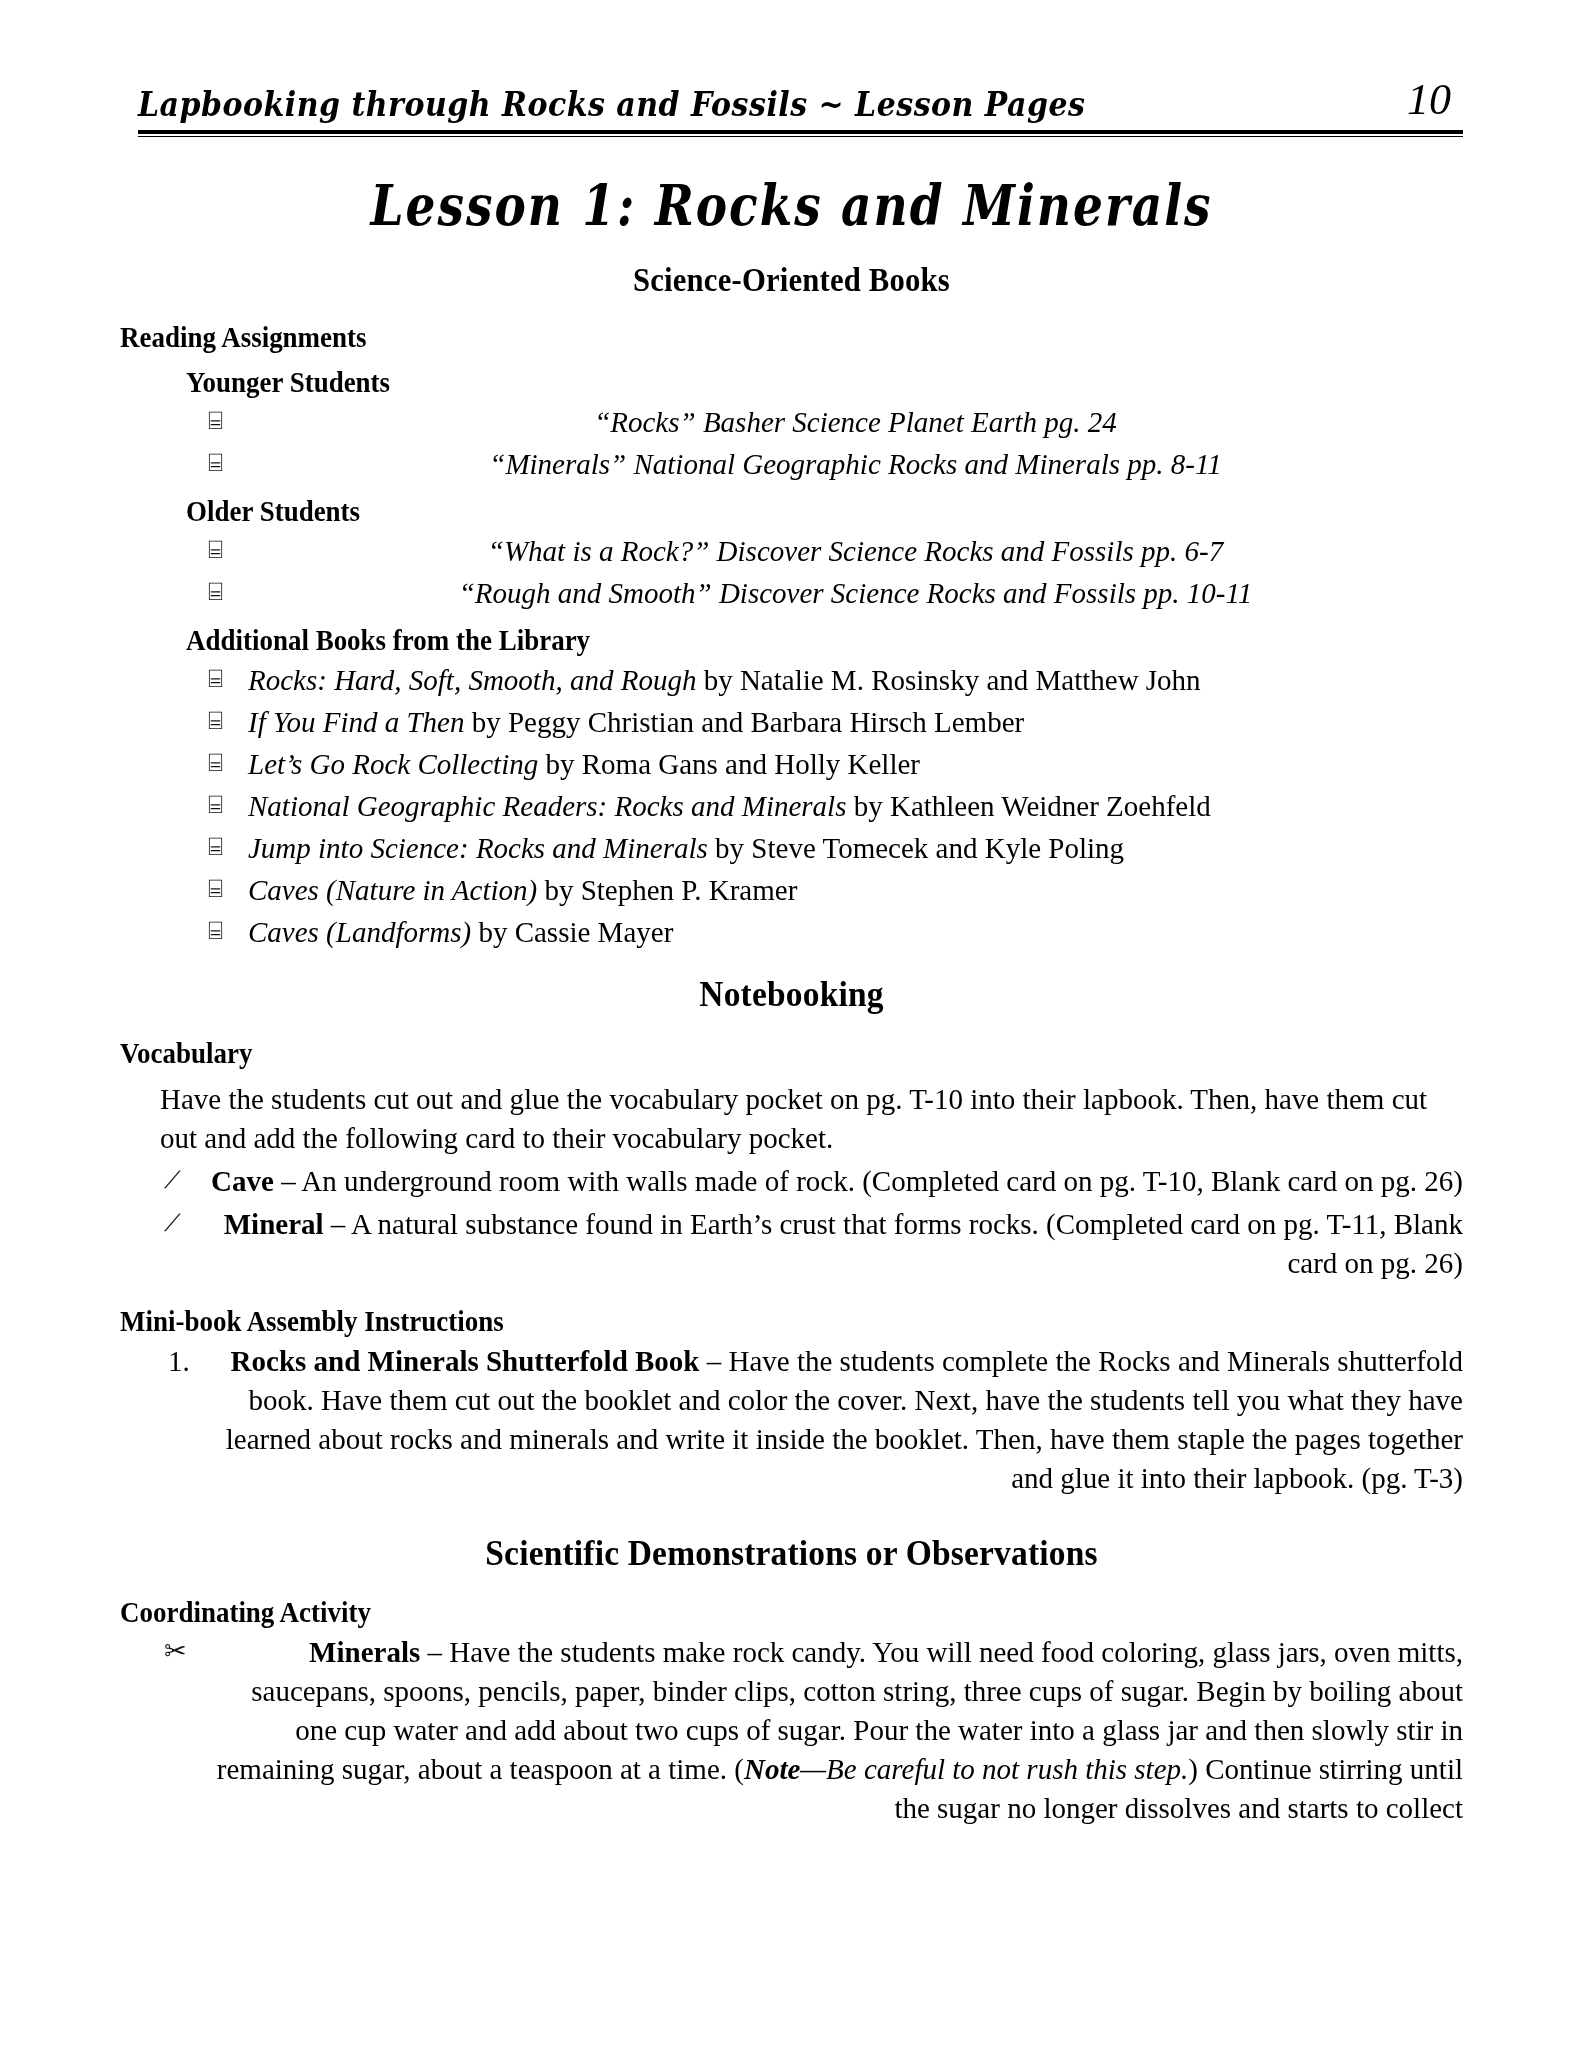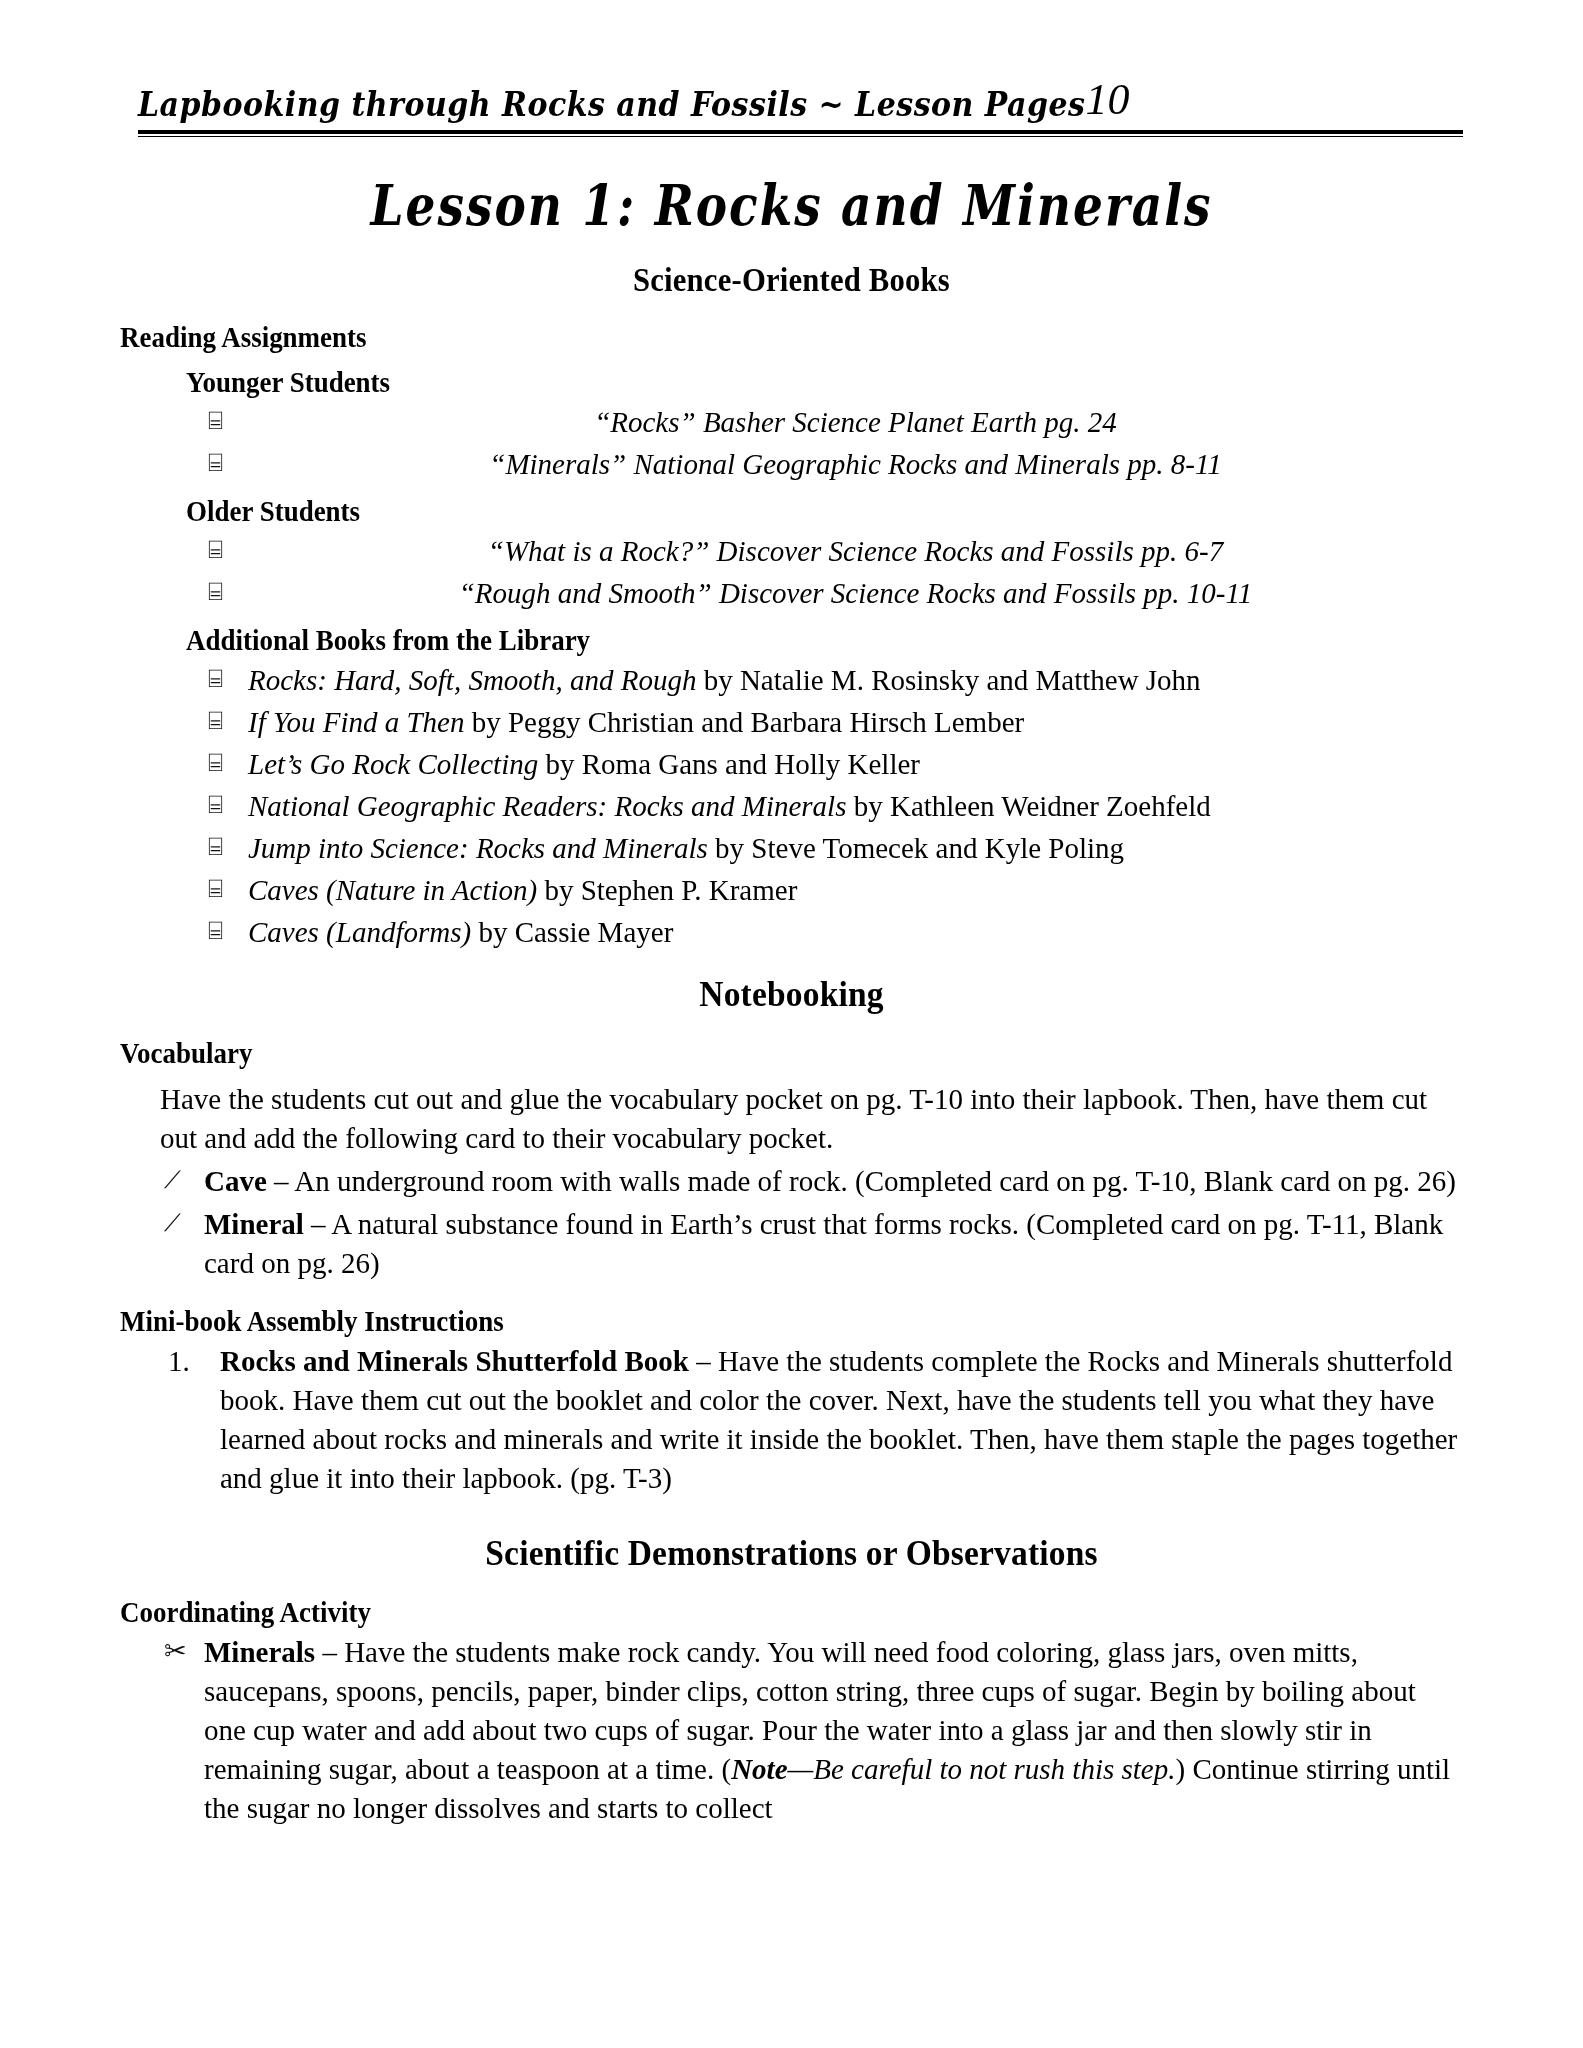--- a/index.html
+++ b/index.html
@@ -20,21 +20,21 @@
     height: 2048px;
     box-sizing: border-box;
     padding: 0 120px;
   }
 
   
   .runhead {
     position: relative;
     display: flex;
     align-items: flex-end;
-    justify-content: flex-start;
+    justify-content: space-between;
     padding-top: 78px;
     padding-left: 18px;
     padding-right: 12px;
   }
   .runhead-title {
     font-family: "DejaVu Serif", "Liberation Serif", serif;
     font-size: 30px;
     font-weight: 700;
     letter-spacing: 0.5px;
     font-style: italic;
@@ -137,20 +137,21 @@
     font-family: "Liberation Serif", serif;
     font-size: 29px;
     line-height: 39px;
     margin-left: 40px;
     margin-top: 10px;
     text-align: left;
   }
   .hang {
     font-size: 29px;
     line-height: 39px;
+    text-align: right;
   }
   .gap-md { height: 22px; }
   .gap-lg { height: 34px; }
 </style>
 </head>
 <body>
 
 <div class="page">
 
   <div class="runhead">

